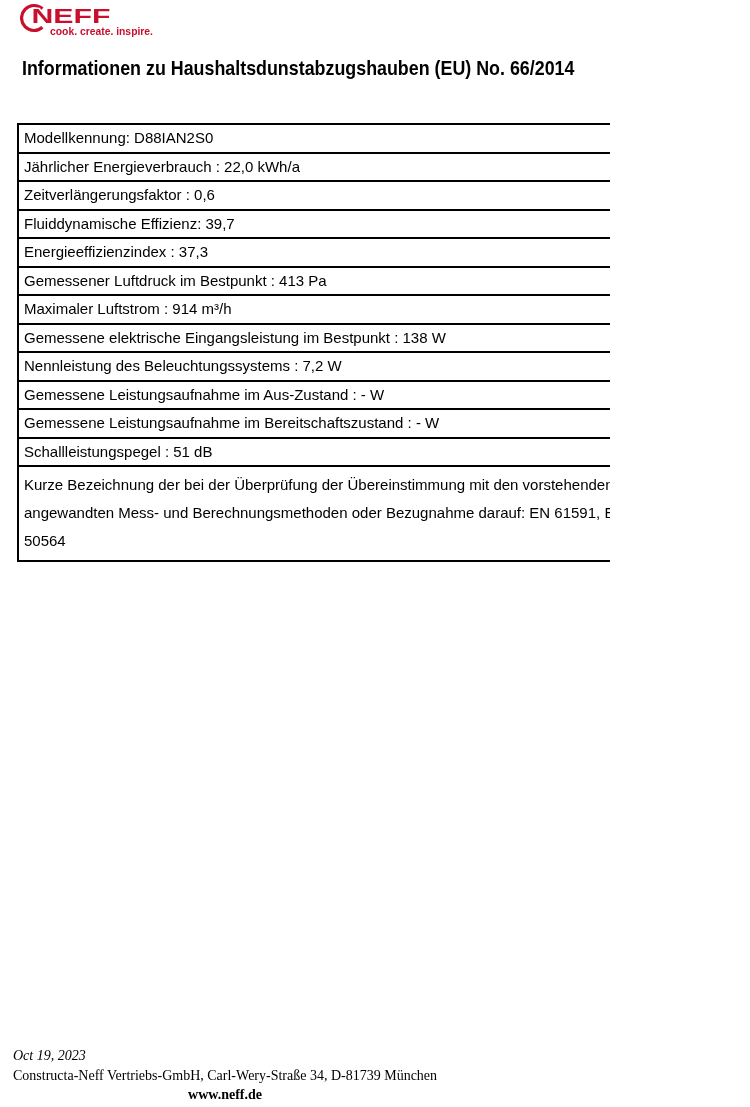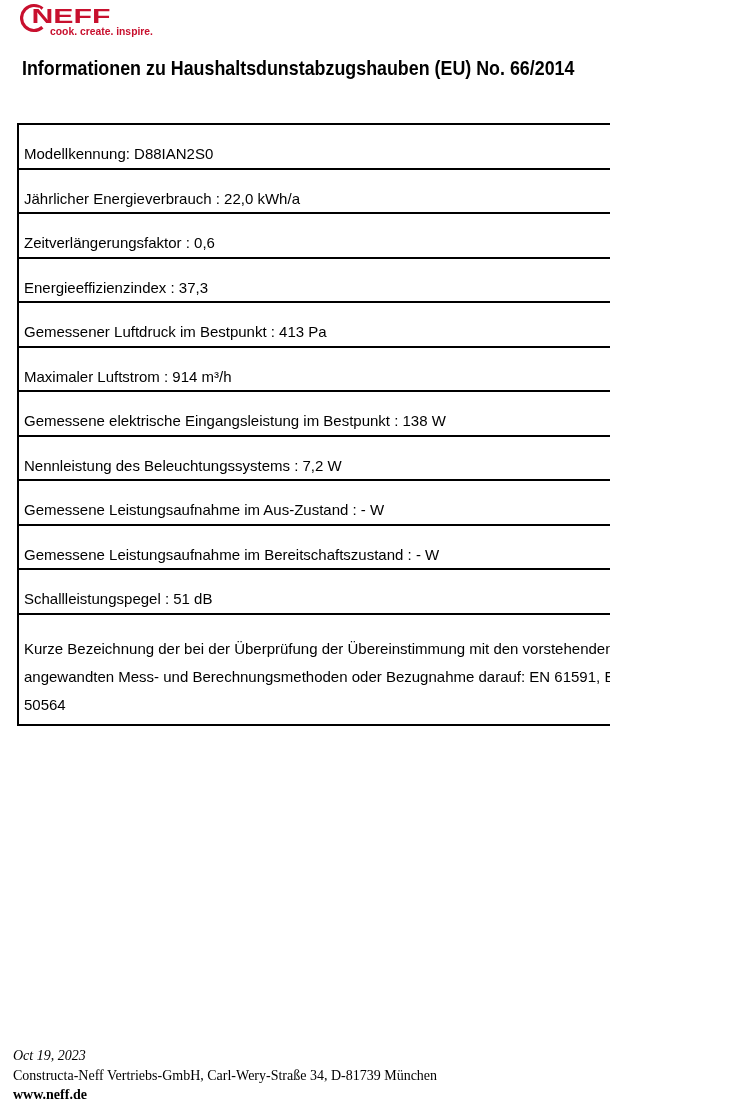--- a/index.html
+++ b/index.html
@@ -34,41 +34,40 @@
   }
   .info-row {
     display: flex;
     align-items: center;
     height: 26.5px;
     padding: 0 6px 0 5px;
     border-bottom: 2px solid #000000;
     font-size: 15px;
     line-height: 18px;
     overflow: hidden;
-    margin-top: 16px;
   }
   .info-row.multiline {
     display: block;
     height: auto;
     min-height: 62px;
     padding: 4px 8px 5px 5px;
     line-height: 28px;
     border-bottom: none;
   }
   .info-row:last-child { border-bottom: none; }
   .footer {
     position: absolute;
     left: 13px;
     top: 1046px;
     font-size: 14px;
     line-height: 19.5px;
     font-family: Liberation Serif, serif;
   }
   .footer-date { font-style: italic; }
-  .footer-website { font-weight: bold; }
+  .footer-website { font-weight: bold; text-align: center; }
 </style>
 </head>
 <body>
 
 <div class="page">
 
   <svg class="logo-svg" width="160" height="36" viewBox="0 0 160 36">
     <path d="M 22.4 5.7 A 12.5 12.5 0 1 0 22.4 24.3" fill="none" stroke-width="3.2" stroke="#C8102E"></path>
     <text x="11.5" y="19.5" font-size="20" font-weight="bold" stroke="#ffffff" stroke-width="2.4" paint-order="stroke" textLength="79" lengthAdjust="spacingAndGlyphs" font-family="Liberation Sans, sans-serif" fill="#C8102E">NEFF</text>
     <text x="30" y="32" font-size="11.5" font-weight="bold" textLength="103" lengthAdjust="spacingAndGlyphs" font-family="Liberation Sans, sans-serif" fill="#C8102E">cook. create. inspire.</text>
@@ -78,20 +77,23 @@
 
   <div class="info-table">
     <div class="info-row">
       <span>Modellkennung: D88IAN2S0</span>
     </div>
     <div class="info-row">
       <span>Jährlicher Energieverbrauch : 22,0 kWh/a</span>
     </div>
     <div class="info-row">
       <span>Zeitverlängerungsfaktor : 0,6</span>
+    </div>
+    <div class="info-row">
+      <span>Fluiddynamische Effizienz: 39,7</span>
     </div>
     <div class="info-row">
       <span>Energieeffizienzindex : 37,3</span>
     </div>
     <div class="info-row">
       <span>Gemessener Luftdruck im Bestpunkt : 413 Pa</span>
     </div>
     <div class="info-row">
       <span>Maximaler Luftstrom : 914 m³/h</span>
     </div>

